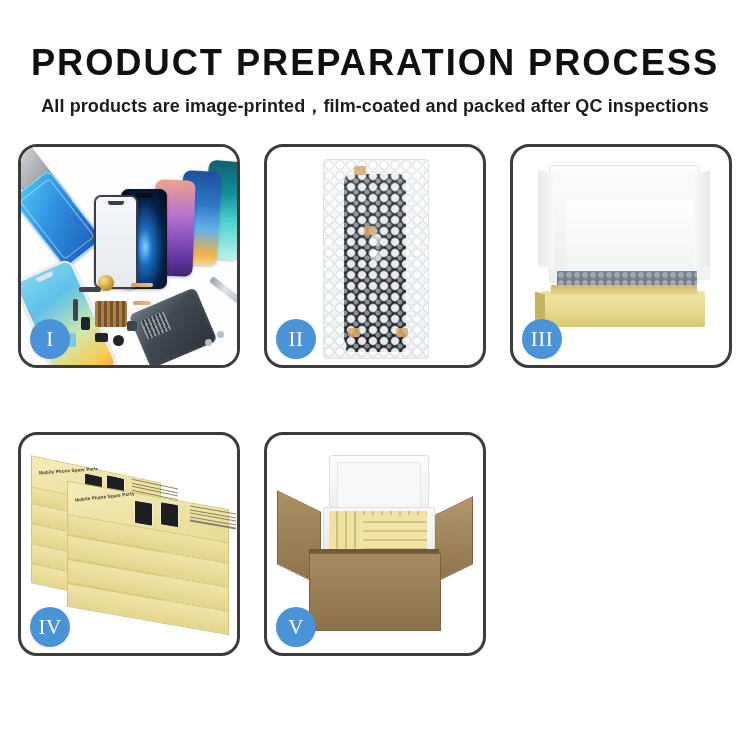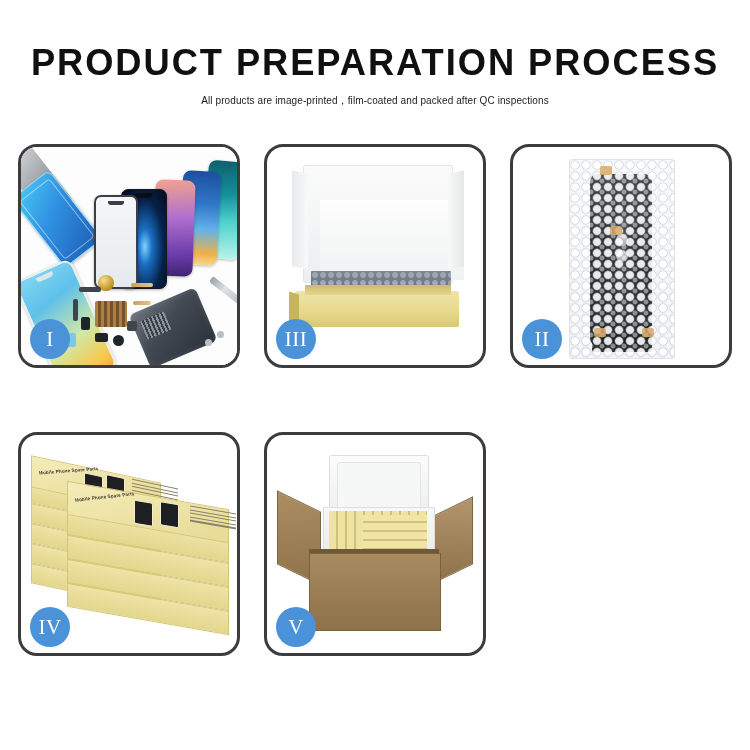--- a/index.html
+++ b/index.html
@@ -12,22 +12,22 @@
 
   
   .header{position:absolute;left:0;top:0;width:750px;text-align:center;}
   .title{
     font-size:37px;font-weight:bold;color:#101010;
     letter-spacing:2.0px;line-height:1;
     margin-top:44px;white-space:nowrap;
     transform:scaleX(0.98);
   }
   .subtitle{
-    font-size:10px;color:#1c1c1c;letter-spacing:.1px;
-    margin-top:13px;white-space:nowrap;
+    font-size:18px;color:#1c1c1c;letter-spacing:.1px;
+    margin-top:13px;white-space:nowrap;font-weight:bold;
   }
 
   
   .grid{
     position:absolute;left:18px;top:144px;
     width:714px;height:540px;
     display:grid;
     grid-template-columns:222px 222px 222px;
     grid-template-rows:224px 224px;
     column-gap:24px;row-gap:64px;
@@ -284,53 +284,53 @@
           <div class="part chip" style="left:46px;top:186px;width:9px;height:14px;background:#7fc7e6;"></div>
           <div class="part" style="left:106px;top:174px;width:10px;height:10px;"></div>
           <div class="part" style="left:52px;top:152px;width:5px;height:22px;"></div>
           <div class="part" style="left:196px;top:184px;width:7px;height:7px;border-radius:50%;background:#b9bfc5;"></div>
           <div class="part" style="left:184px;top:192px;width:7px;height:7px;border-radius:50%;background:#b9bfc5;"></div>
         </div>
       </div>
       <div class="badge">I</div>
     </div>
 
-    <div class="panel p3">
-      <div class="stage">
-        <div class="boxwrap">
-          <div class="lid">
-            <div class="foam"></div>
-          </div>
-          <div class="contents"></div>
-          <div class="base">
-            <div class="base-inner"></div>
-          </div>
-        </div>
-      </div>
-      <div class="badge">III</div>
-    </div>
-
     <div class="panel p2">
       <div class="stage">
         <div class="bag">
           <div class="screen"></div>
           <div class="flexstrip"></div>
           <div class="bottomblk"></div>
           <div class="conn" style="left:46px;top:74px;"></div>
           <div class="conn" style="left:46px;top:90px;"></div>
           <div class="tape" style="left:30px;top:6px;"></div>
           <div class="tape" style="left:40px;top:66px;"></div>
           <div class="tape" style="left:24px;top:168px;"></div>
           <div class="tape" style="left:72px;top:168px;"></div>
           <div class="bubbles"></div>
         </div>
       </div>
       <div class="badge">II</div>
     </div>
 
+    <div class="panel p3">
+      <div class="stage">
+        <div class="boxwrap">
+          <div class="lid">
+            <div class="foam"></div>
+          </div>
+          <div class="contents"></div>
+          <div class="base">
+            <div class="base-inner"></div>
+          </div>
+        </div>
+      </div>
+      <div class="badge">III</div>
+    </div>
+
     <div class="panel p4">
       <div class="stage">
         <div class="stack">
 
           <div class="sbox" style="left:4px;top:46px;width:128px;height:18px;transform:skewY(12deg);"></div>
           <div class="sbox" style="left:4px;top:66px;width:128px;height:18px;transform:skewY(12deg);"></div>
           <div class="sbox" style="left:4px;top:86px;width:128px;height:18px;transform:skewY(12deg);"></div>
           <div class="sbox" style="left:4px;top:106px;width:128px;height:18px;transform:skewY(12deg);"></div>
           <div class="sbox" style="left:4px;top:126px;width:128px;height:18px;transform:skewY(12deg);"></div>
 

